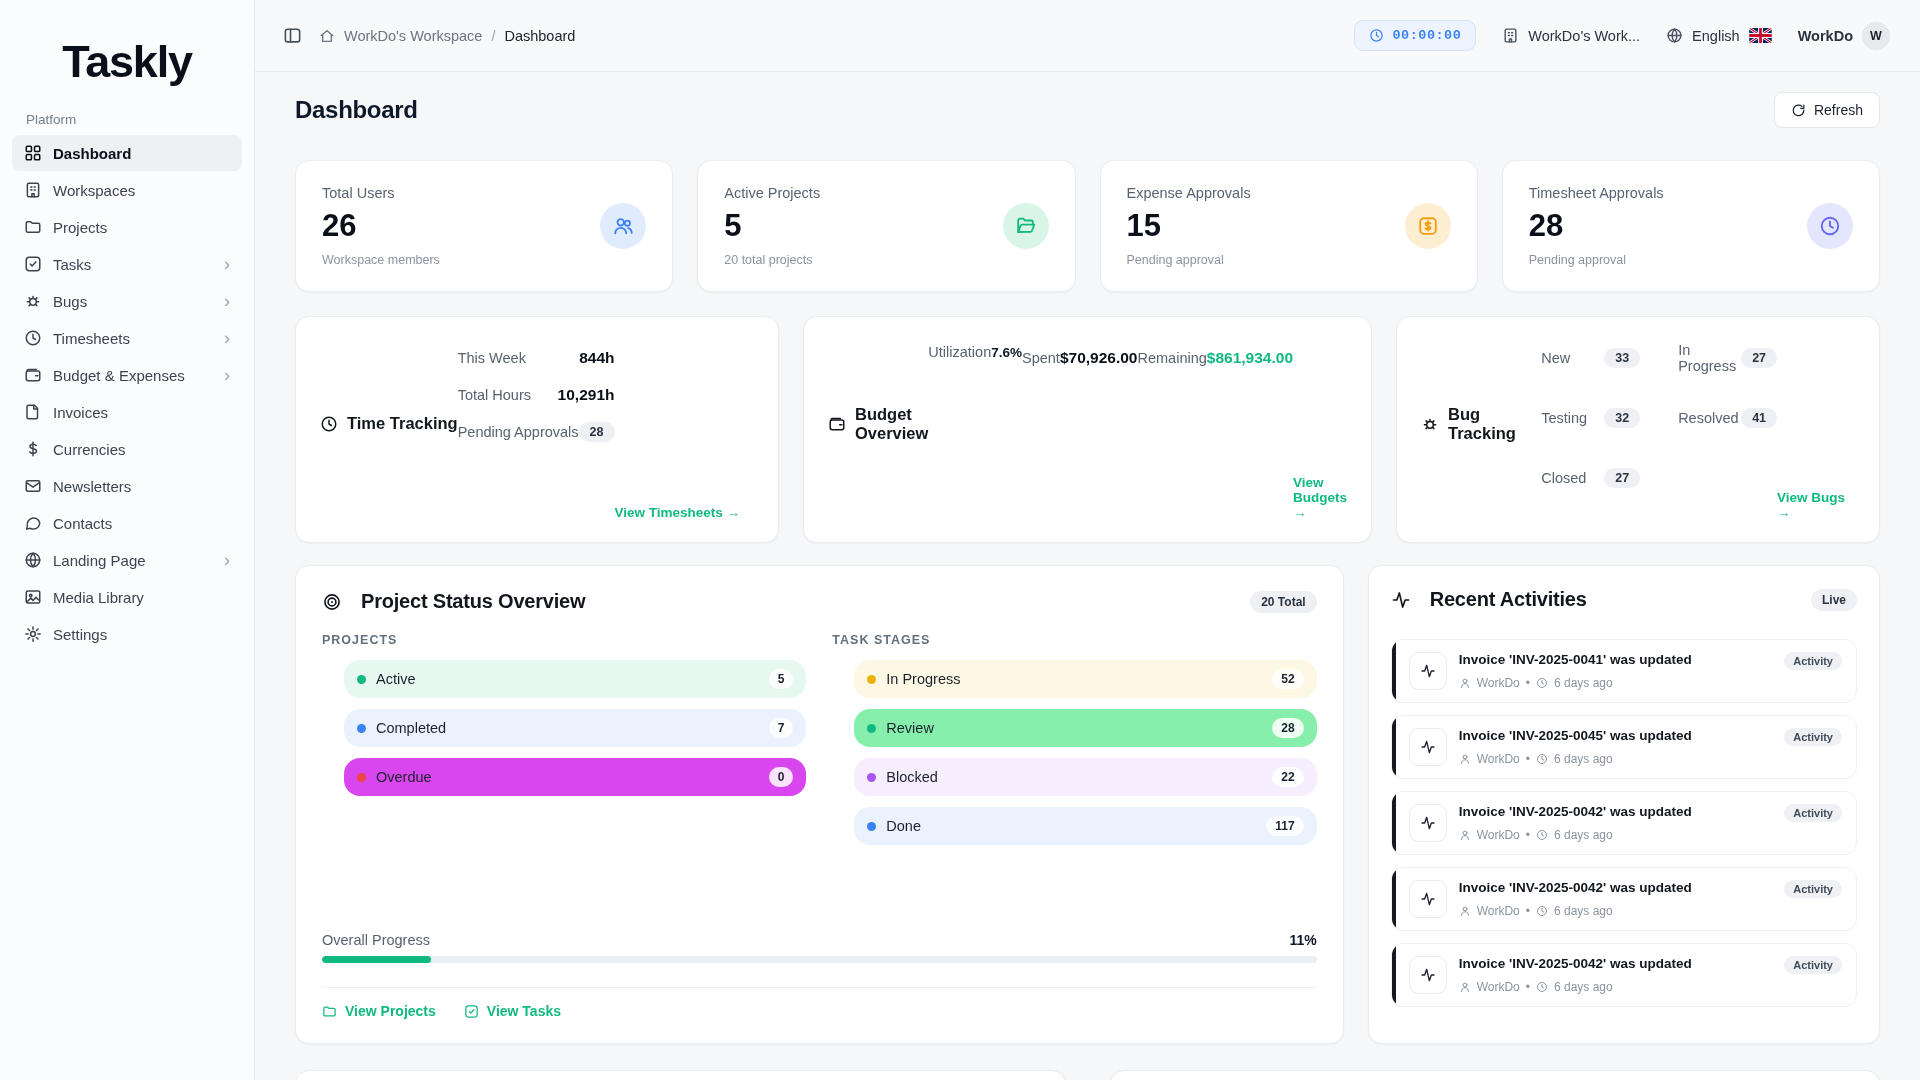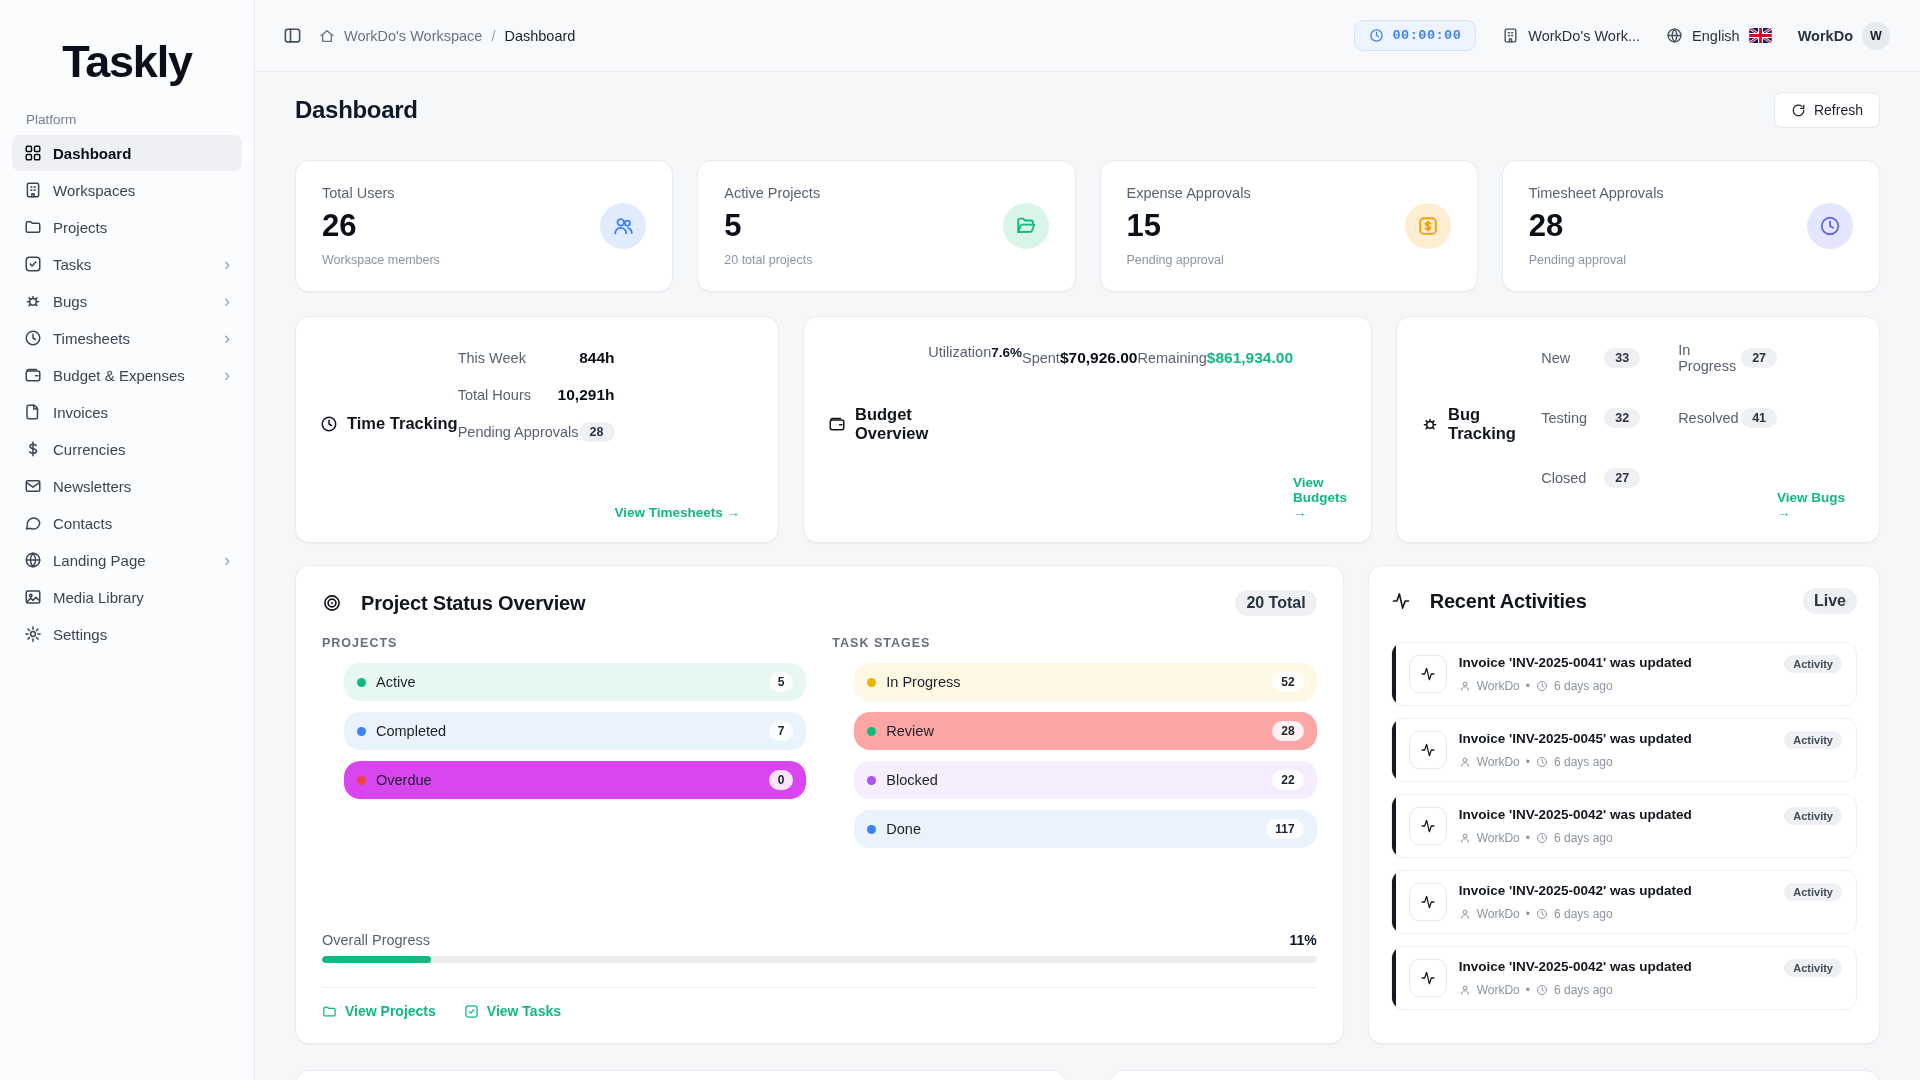--- a/index.html
+++ b/index.html
@@ -74,21 +74,21 @@
   .money-green { color:#10b981; }
 
   .bug-grid { display:grid; grid-template-columns:1fr 1fr; column-gap:38px; }
 
   .bottom-row { display:grid; grid-template-columns:calc((100% - 48px)/3*2 + 24px) 1fr; gap:24px; margin-bottom:26px; }
   .tall-card { height:479px; padding:24px 26px; display:flex; flex-direction:column; }
   .ps-head { display:flex; align-items:center; justify-content:space-between; margin-bottom:20px; }
   .ps-head-left { display:flex; align-items:center; gap:19px; color:#12161d; }
   .ps-head-left svg { width:20px; height:20px; }
   .section-title { font-size:20px; font-weight:700; letter-spacing:-.2px; }
-  .badge-pill { background:#eef0f3; border-radius:999px; padding:4px 11px; font-size:16px; font-weight:600; color:#2a3340; white-space:nowrap; }
+  .badge-pill { background:#eef0f3; border-radius:999px; padding:4px 11px; font-size:12px; font-weight:600; color:#2a3340; white-space:nowrap; }
   .ps-cols { display:grid; grid-template-columns:1fr 1fr; gap:26px; }
   .col-header { font-size:12.5px; font-weight:700; color:#64707e; letter-spacing:1px; margin-bottom:13px; }
   .status-row { display:flex; align-items:center; height:38px; border-radius:16px; padding:0 13px; margin-bottom:11px; cursor:pointer;margin-left:22px; }
   .dot { width:9px; height:9px; border-radius:50%; margin-right:10px; }
   .status-label { font-size:14.5px; color:#1b222c; font-weight:500; }
   .status-count { margin-left:auto; font-size:12px; font-weight:700; background:rgba(255,255,255,.85); border-radius:999px; padding:3px 9px; color:#1b222c; }
   .overall { margin-top:auto; }
   .overall-row { display:flex; justify-content:space-between; align-items:center; }
   .overall-label { font-size:14.5px; color:#596270; }
   .overall-value { font-size:14px; font-weight:700; }
@@ -563,21 +563,21 @@
             <div class="col-header">TASK STAGES</div>
             <div>
 
 
                 <div class="status-row" style="background: rgb(253, 248, 227);">
                   <span class="dot" style="background: rgb(234, 179, 8);"></span>
                   <span class="status-label">In Progress</span>
                   <span class="status-count">52</span>
                 </div>
 
-                <div class="status-row" style="background: #fca5a5;">
+                <div class="status-row" style="background: #86efac;">
                   <span class="dot" style="background: rgb(16, 185, 129);"></span>
                   <span class="status-label">Review</span>
                   <span class="status-count">28</span>
                 </div>
 
                 <div class="status-row" style="background: rgb(246, 238, 254);">
                   <span class="dot" style="background: rgb(168, 85, 247);"></span>
                   <span class="status-label">Blocked</span>
                   <span class="status-count">22</span>
                 </div>

